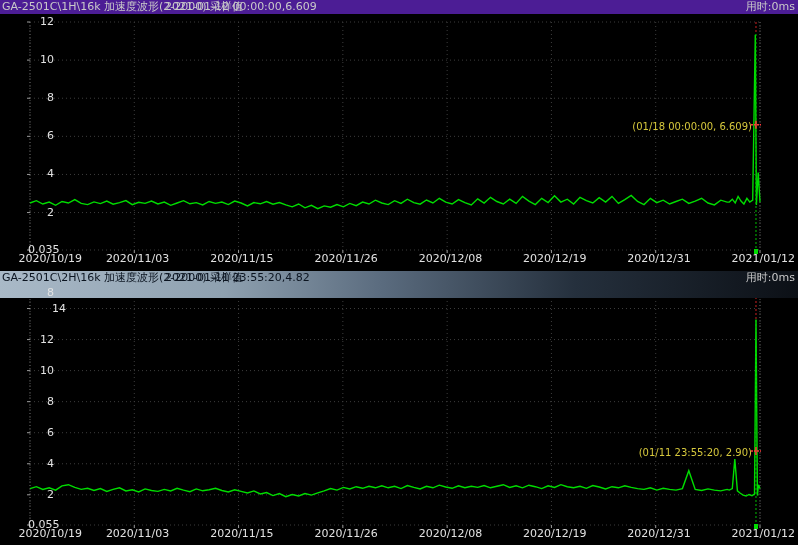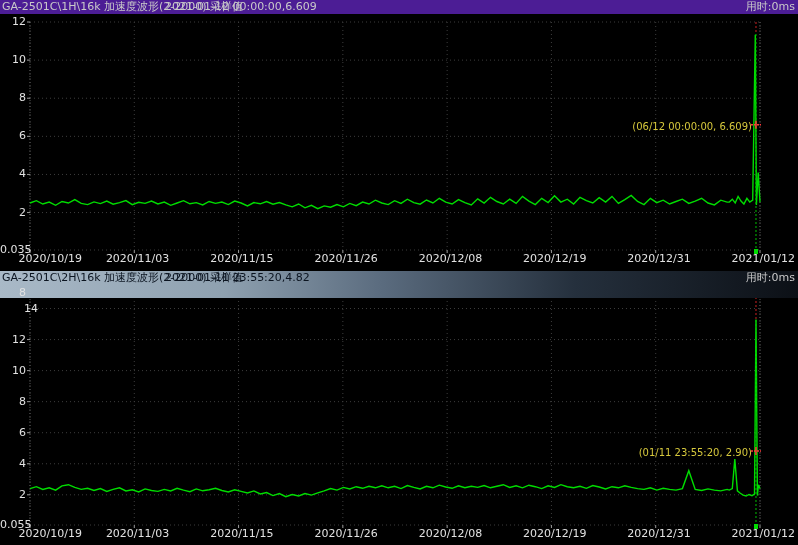--- a/index.html
+++ b/index.html
@@ -6,21 +6,21 @@
   #app{position:relative;width:798px;height:545px;background:#000;overflow:hidden;
        font-family:"DejaVu Sans","Liberation Sans",sans-serif;font-size:11px;}
   .hdr{position:absolute;left:0;width:798px;height:14px;line-height:14px;white-space:nowrap;}
   .hdr .title{position:absolute;left:2px;top:0;}
   .hdr .readout{position:absolute;left:165px;top:0;}
   .hdr .elapsed{position:absolute;right:3px;top:0;}
   #hdr1{top:0;background:#4c1d95;color:#c9c9c9;}
   #hdr2{top:271px;height:27px;line-height:13px;color:#0b1420;
         background:linear-gradient(to right,#a9b9c7 0%,#8fa1b0 28%,#5a6b7e 48%,#25303d 72%,#0c1016 100%);}
   #hdr2 .elapsed{color:#c9c9c9;}
-  .ylab{position:absolute;width:26px;text-align:right;color:#e2e2e2;height:12px;line-height:12px;}
+  .ylab{position:absolute;width:26px;text-align:right;color:#e2e2e2;height:12px;line-height:12px;padding-left:28px;}
   .xlab{position:absolute;width:70px;text-align:right;color:#e2e2e2;height:12px;line-height:12px;}
   .anno{position:absolute;height:12px;line-height:12px;color:#d6c83c;font-size:10px;white-space:nowrap;text-align:right;}
   svg{position:absolute;left:0;top:0;}
   .plot-hit{position:absolute;left:30px;width:730px;background:transparent;}
 </style>
 </head>
 <body>
 
 <div id="app">
 
@@ -112,21 +112,21 @@
     <span class="readout">2021-01-12 00:00:00,6.609</span>
     <span class="elapsed">用时:0ms</span>
   </div>
 
   <div id="hdr2" class="hdr">
     <span class="title">GA-2501C\2H\16k 加速度波形(2-2000).采样值</span>
     <span class="readout">2021-01-11 23:55:20,4.82</span>
     <span class="elapsed">用时:0ms</span>
   </div>
 
-  <div id="anno1" class="anno" style="right: 46.015px; top: 120.729px;">(06/12 00:00:00, 6.609)</div>
+  <div id="anno1" class="anno" style="right: 46.015px; top: 120.729px;">(01/18 00:00:00, 6.609)</div>
   <div id="anno2" class="anno" style="right: 46.015px; top: 447.03px;">(01/11 23:55:20, 2.90)</div>
 
   <div class="plot-hit" style="top:22px;height:228px;"></div>
   <div class="plot-hit" style="top:293px;height:232px;"></div>
 
 <div class="ylab" style="left: 0px; top: 16px;">12</div>
     <div class="ylab" style="left: 0px; top: 54.1112px;">10</div>
     <div class="ylab" style="left: 0px; top: 92.2223px;">8</div>
     <div class="ylab" style="left: 0px; top: 130.333px;">6</div>
     <div class="ylab" style="left: 0px; top: 168.445px;">4</div>

